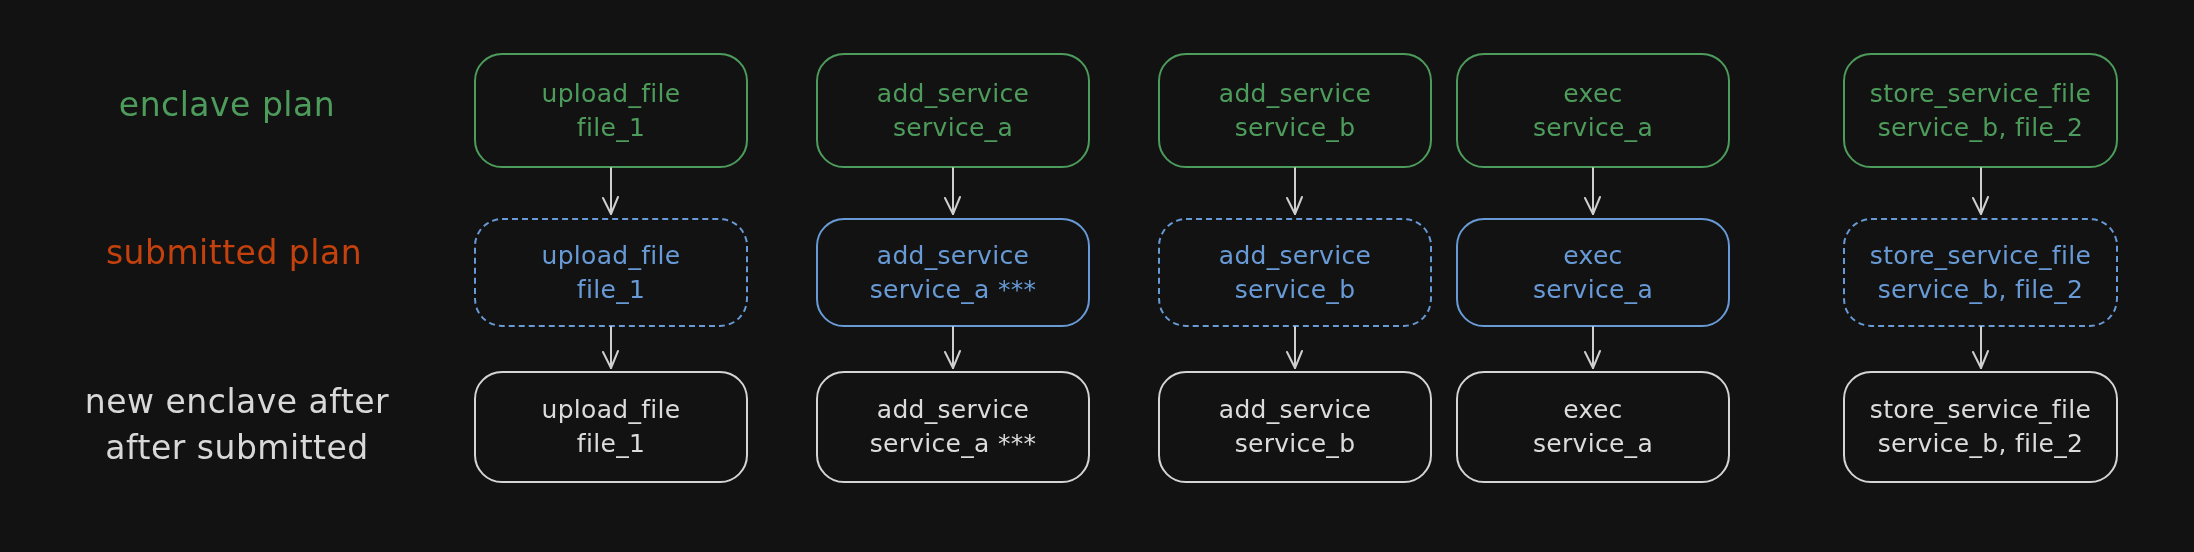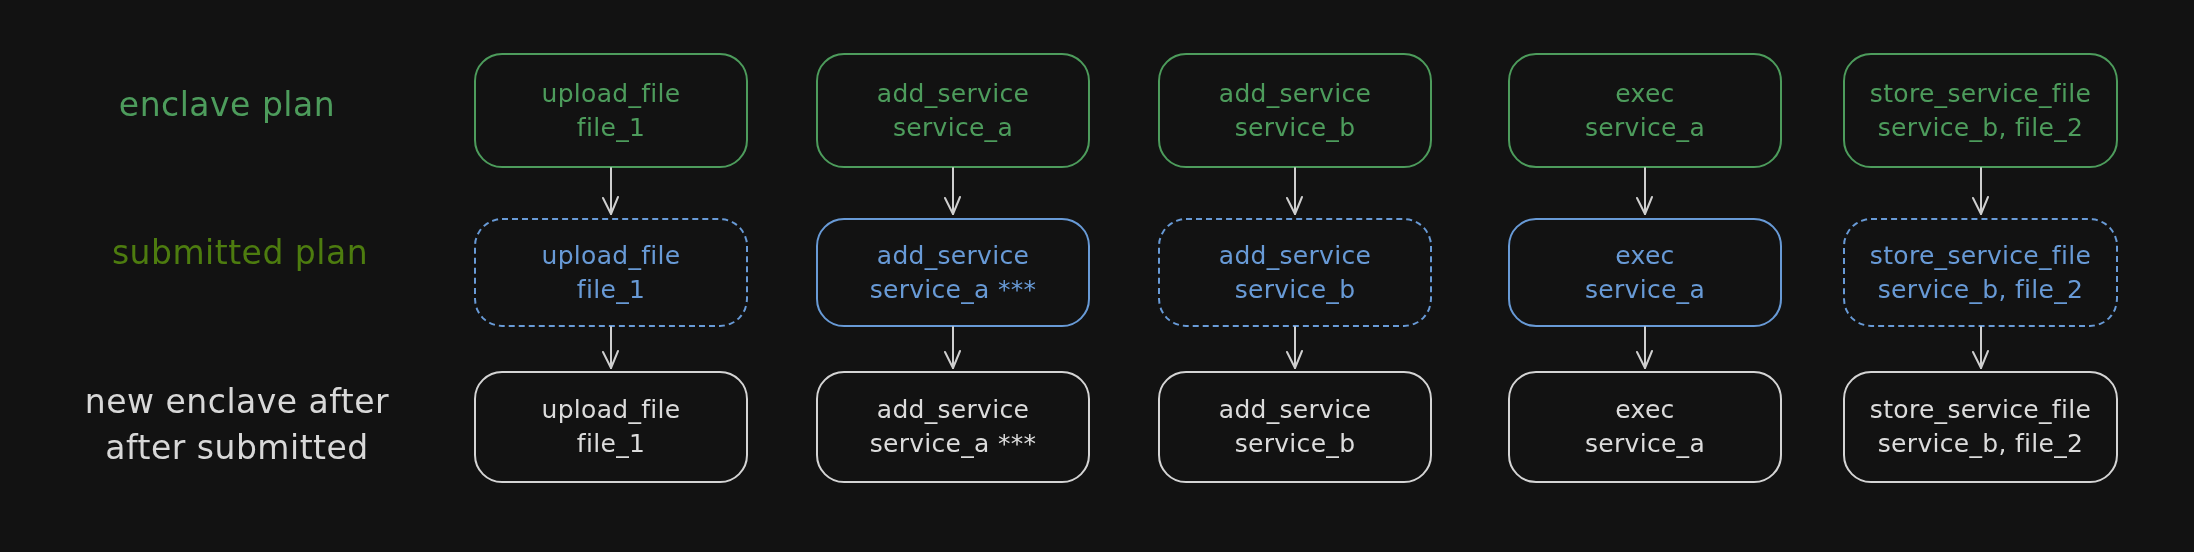--- a/index.html
+++ b/index.html
@@ -16,21 +16,21 @@
   .row-label {
     position: absolute;
     transform: translateX(-50%);
     text-align: center;
     font-size: 33px;
     line-height: 46px;
     white-space: nowrap;
     letter-spacing: 0.5px;
   }
   .row-label.green { color: #4d9c5c; left: 227px; top: 82px; }
-  .row-label.blue  { color: #4d7c0f; left: 240px; top: 230px; }
+  .row-label.blue  { color: #c2410c; left: 234px; top: 230px; }
   .row-label.white { color: #d8d8d8; left: 237px; top: 379px; }
   
   .col { position: absolute; top: 0; height: 436px; }
   .box {
     position: absolute;
     left: 0;
     width: 100%;
     box-sizing: border-box;
     border-radius: 28px;
     display: flex;
@@ -138,21 +138,21 @@
     <svg class="arrow a2" width="26" height="45" viewBox="0 0 26 45">
       <line x1="13" y1="1" x2="13" y2="42"></line>
         <path d="M5 26 L13 42 L20 25"></path>
     </svg>
     <div class="box r3 white">
       <div>add_service</div>
       <div>service_b</div>
     </div>
   </div>
 
-  <div class="col" style="left:1508px;width:274px">
+  <div class="col" style="left:1456px;width:274px">
     <div class="box r1 green">
       <div>exec</div>
       <div>service_a</div>
     </div>
     <svg class="arrow a1" width="26" height="50" viewBox="0 0 26 50">
       <line x1="13" y1="1" x2="13" y2="47"></line>
         <path d="M5 31 L13 47 L20 30"></path>
     </svg>
     <div class="box r2 blue">
       <div>exec</div>

